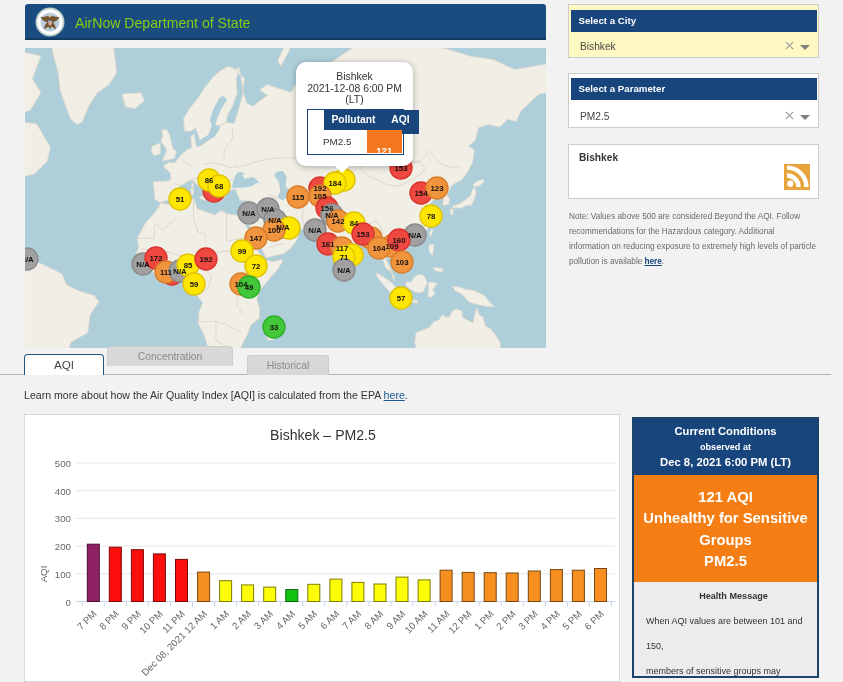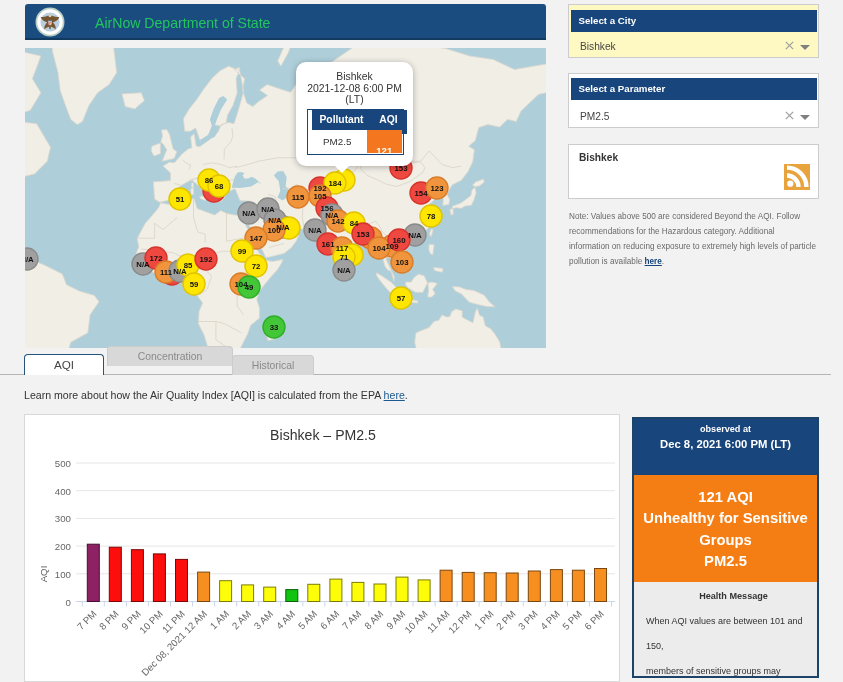--- a/index.html
+++ b/index.html
@@ -13,21 +13,21 @@
   <svg class="abs" style="left:10px;top:3px" width="30" height="30" viewBox="0 0 30 30">
     <circle cx="15" cy="15" r="14.5" fill="#b9cdc4"></circle>
     <circle cx="15" cy="15" r="12.8" fill="#ffffff"></circle>
     <circle cx="15" cy="15" r="9.6" fill="#b9cfdf"></circle>
     <path d="M15 7.5 C12.5 9.5 8.5 10.5 5.5 9.8 C7 13.5 10 15 12.2 15.2 C10.5 17 8.8 19.5 9.3 22.5 C11 20.8 13 19.8 14.2 19.8 L14.2 21.5 C14.6 22.3 15.4 22.3 15.8 21.5 L15.8 19.8 C17 19.8 19 20.8 20.7 22.5 C21.2 19.5 19.5 17 17.8 15.2 C20 15 23 13.5 24.5 9.8 C21.5 10.5 17.5 9.5 15 7.5 Z" fill="#77552f"></path>
     <circle cx="15" cy="8.6" r="1.6" fill="#d8d3c3"></circle>
     <path d="M13.2 13.2 h3.6 v3.2 q0 1.6 -1.8 2.2 q-1.8 -0.6 -1.8 -2.2 Z" fill="#e9e4d8"></path>
     <path d="M13.2 13.2 h3.6 v1.1 h-3.6 Z" fill="#3a5a86"></path>
     <path d="M13.6 14.9 v2.8 M14.8 15.1 v3 M16 14.9 v2.8" stroke="#bf4a3e" stroke-width="0.55" fill="none"></path>
   </svg>
-  <div class="abs" style="left:50px;top:11px;color:#22c55e;font-size:14.1px;margin-left:20px;">AirNow Department of State</div>
+  <div class="abs" style="left:50px;top:11px;color:#84cc16;font-size:14.1px;">AirNow Department of State</div>
 </div>
 
 <div class="abs" style="left:25px;top:48px;width:521px;height:300px;background:#aecfda;overflow:hidden;">
 <svg width="521" height="300" viewBox="0 0 521 300" style="position:absolute;left:0;top:0">
         <path d="M24.5,-19.6 41.5,-73.9 71.4,-88.4 90.6,-55.0 87.4,-11.1 91.7,24.6 84.2,36.5 72.5,44.8 63.9,57.6 57.5,73.6 52.2,76.6 45.8,71.4 40.5,57.6 35.1,42.1 33.0,24.6 27.7,4.4 24.5,-19.6ZM255.9,18.2 263.4,4.4 270.9,-15.3 264.5,-15.3 258.1,0.7 252.7,12.9ZM-16.1,0.7 15.9,8.0 7.4,30.7 15.9,44.8 5.3,62.3 -9.7,67.0 -22.5,47.5 -22.5,4.4ZM-22.5,71.4 11.7,75.8 25.5,99.3 22.3,113.2 9.5,126.0 -9.7,130.5 -22.5,119.7ZM97.0,45.9 116.2,44.8 119.4,52.6 109.8,60.9 100.2,58.5ZM-33.1,226.0 -16.1,217.4 -3.3,209.8 11.7,213.7 20.2,217.4 37.3,226.0 41.5,236.7 54.3,243.1 69.3,247.4 74.0,253.8 65.0,266.9 62.9,284.8 45.8,294.2 41.5,308.8 -33.1,308.8ZM136.5,82.0 141.8,81.6 144.4,86.1 148.2,101.1 151.8,103.6 149.3,110.5 137.1,113.2 141.8,101.8 138.4,96.4 135.8,93.8 137.5,88.0ZM126.9,98.2 135.4,94.9 135.4,105.7 129.0,108.1 126.2,102.9ZM159.7,83.2 158.4,70.6 164.2,60.9 171.7,51.6 179.1,40.5 187.7,29.5 195.1,22.7 203.7,18.2 214.3,22.7 211.1,30.7 212.2,44.8 207.9,57.6 202.6,67.0 201.1,74.9 195.1,77.9 187.7,76.6 183.4,87.2 175.5,93.8 170.6,80.0 165.3,83.2ZM128.4,133.8 129.6,151.1 134.8,154.3 143.7,152.2 148.6,147.1 155.0,138.1 162.7,133.8 169.5,131.1 177.2,127.5 180.8,132.0 188.7,138.1 193.0,146.2 196.2,152.7 199.4,148.1 204.3,143.2 210.1,140.7 215.0,152.7 225.4,153.0 224.4,158.2 221.8,165.6 222.7,171.0 222.2,174.5 228.2,183.9 231.6,190.9 236.7,201.0 240.8,209.6 244.6,209.0 259.1,205.4 266.0,199.9 271.5,192.7 273.6,187.4 268.7,183.2 263.4,183.5 257.9,182.8 255.3,178.5 251.5,173.0 253.4,169.1 258.1,175.2 264.5,177.8 270.9,180.0 279.4,181.4 286.4,180.9 290.7,181.8 292.8,184.9 296.0,187.9 298.0,191.6 303.7,195.0 305.4,203.0 308.8,211.8 313.5,219.4 317.4,217.0 319.5,207.6 323.8,201.0 329.7,194.3 334.0,189.3 338.3,188.8 343.6,187.2 345.3,192.0 349.2,201.5 353.6,202.8 356.4,201.0 356.6,206.1 358.5,212.7 359.8,218.1 362.6,221.9 366.0,223.2 369.0,233.7 369.2,228.2 366.4,222.8 363.4,216.1 361.1,211.6 361.5,207.6 362.8,209.0 365.8,210.3 368.4,214.2 372.2,218.3 375.4,216.1 376.2,213.3 380.9,208.5 380.5,202.1 377.3,196.3 373.9,193.4 376.7,191.1 379.9,189.5 383.5,190.4 390.5,188.1 396.9,185.6 402.5,181.1 406.3,174.9 404.8,169.1 408.9,167.1 406.1,162.1 403.6,156.9 409.3,151.7 414.0,144.3 415.7,147.1 418.3,151.1 417.8,157.4 423.8,156.4 424.7,151.1 421.9,146.8 424.2,142.1 427.4,136.7 436.4,132.3 443.0,123.5 447.7,113.9 449.4,101.8 443.7,98.2 450.3,92.6 453.7,79.6 462.9,76.6 474.6,79.1 482.5,71.4 491.2,73.6 495.9,63.3 504.9,54.6 513.4,46.4 527.9,43.2 527.9,14.9 489.5,21.5 468.2,11.5 444.7,8.0 421.3,0.7 399.9,-3.1 374.3,-7.0 355.1,-11.1 331.7,-3.1 310.3,11.5 295.4,21.5 290.1,30.7 302.9,36.5 300.7,44.8 285.8,33.7 275.1,30.7 265.5,44.3 250.6,39.4 242.1,36.5 234.6,42.1 242.5,47.5 233.5,53.6 227.8,58.5 221.8,55.1 217.5,42.1 219.7,30.7 209.0,21.5 214.3,19.5 215.4,26.5 218.6,43.7 213.3,62.3 209.0,75.8 203.7,74.5 196.2,76.6 193.0,84.1 189.8,87.2 184.0,91.9 174.9,98.6 171.2,98.2 169.1,85.7 165.7,88.8 166.3,95.7 167.0,99.7 163.1,101.1 157.2,105.7 154.6,108.8 149.3,114.8 144.4,114.2 138.0,118.1 145.6,125.0 145.4,132.6 138.0,133.2ZM135.6,154.8 143.9,156.4 154.6,151.9 169.1,150.8 172.1,160.5 180.8,163.8 189.8,167.1 195.6,162.6 202.0,165.6 210.3,167.1 217.1,166.9 219.0,174.5 224.6,184.2 227.8,196.1 233.1,203.2 240.1,211.8 247.4,213.5 257.9,211.4 256.8,214.6 252.5,221.7 246.3,228.4 237.6,239.0 234.4,243.5 231.8,251.5 234.6,260.1 234.4,270.2 225.6,277.3 222.9,285.5 218.4,294.2 214.3,302.6 205.8,313.9 188.7,317.8 183.4,301.4 179.1,287.1 173.4,275.7 174.0,263.6 177.6,254.9 167.6,241.4 167.0,228.4 161.2,227.5 157.4,223.5 144.4,226.2 131.6,227.3 119.8,217.4 111.3,205.0 113.9,198.8 112.1,190.4 120.3,175.2 127.5,167.1 133.7,159.5ZM163.8,132.6 169.5,130.5 175.1,131.1 178.5,137.0 182.3,139.8 187.9,142.9 184.3,144.3 182.8,149.2 181.5,143.8 175.9,140.1 171.7,136.1 166.5,131.7ZM174.7,148.4 181.5,148.1 180.4,152.7 175.3,150.6ZM165.7,140.7 168.7,140.1 168.5,146.5 166.1,146.5ZM166.5,134.9 168.5,134.9 168.3,139.5 166.5,139.2ZM191.3,143.8 198.1,141.8 204.1,140.9 199.8,148.7 196.0,153.5 193.6,147.9ZM242.1,271.5 254.7,269.9 254.0,279.1 248.7,291.6 242.9,292.5 240.6,283.2 242.9,274.6ZM318.7,215.7 322.9,217.9 322.3,223.5 318.7,223.0ZM351.5,224.7 357.9,228.6 366.6,234.6 373.9,242.0 374.3,248.9 369.0,248.0 362.2,241.4 354.1,231.4 351.3,227.3ZM372.6,251.0 382.9,251.2 392.5,252.7 392.7,255.1 379.7,253.6 372.8,252.3ZM380.9,233.9 386.1,234.1 389.3,229.2 393.5,226.2 399.1,227.7 402.5,234.8 397.8,244.4 390.3,244.2 383.3,240.1 380.5,236.7ZM402.9,235.0 406.8,233.9 412.3,235.6 407.6,241.4 410.2,245.5 406.8,249.1 402.7,248.9 403.6,241.8ZM427.4,238.6 434.5,239.0 440.9,241.4 449.0,242.5 459.2,247.2 464.4,254.0 469.9,258.8 461.8,258.6 452.4,256.4 444.3,254.2 436.6,246.1 430.2,242.9ZM404.2,196.3 409.1,196.8 407.8,206.8 405.3,205.7 403.8,201.2ZM408.5,219.4 418.1,220.4 417.2,224.3 409.7,222.6ZM450.1,139.2 451.1,144.9 448.8,152.2 446.4,157.2 440.2,158.0 436.2,160.3 430.9,159.8 427.7,160.5 427.4,158.2 435.1,155.4 440.5,151.7 445.8,147.6 446.9,142.1ZM447.5,137.0 450.7,134.0 458.4,131.1 459.2,134.0 454.3,138.1 450.1,138.7ZM424.9,161.3 428.1,160.8 428.1,166.6 426.0,166.9ZM406.3,180.9 408.2,181.8 406.1,188.8 404.2,186.0ZM380.1,193.2 384.8,192.9 383.7,196.5 380.3,195.6ZM389.7,294.2 390.8,285.3 393.3,283.7 398.9,281.6 404.2,279.6 408.9,273.5 413.8,272.2 417.0,266.9 421.7,269.1 424.9,268.6 426.6,263.6 430.9,261.0 437.3,262.9 437.0,268.8 440.5,271.1 447.9,274.8 450.3,264.2 452.2,259.9 454.5,267.3 458.2,269.1 460.3,277.8 465.6,280.7 469.9,286.0 474.8,293.9 475.9,300.6 472.5,311.3 393.5,311.3Z" fill="#f1eee6" stroke="#dcd7cb" stroke-width="0.8"></path>
         <path d="M206.9,140.1 210.5,139.8 215.0,140.1 226.1,138.4 233.1,134.3 236.7,136.4 230.3,130.5 226.3,128.7 223.9,130.2 219.7,130.8 217.5,127.5 219.7,125.3 216.0,124.1 212.6,124.4 209.6,129.0 207.5,136.4ZM252.5,123.5 258.1,122.9 261.7,129.0 260.6,138.4 263.8,140.7 263.2,148.4 257.6,152.4 252.5,149.5 255.3,142.9 253.8,133.5 248.9,127.5ZM194.1,50.1 198.3,48.0 202.2,51.6 196.2,60.9 191.9,71.4 188.7,80.8 191.9,84.9 189.8,88.8 185.5,90.7 178.1,95.7 174.2,92.6 183.4,86.8 187.0,77.9 184.9,71.4 188.5,60.9ZM217.3,166.6 217.7,169.8 219.9,173.7 220.9,175.2 219.5,175.7 218.4,171.3 216.5,167.6ZM215.4,235.6 221.8,235.6 220.7,242.0 216.0,241.4ZM369.6,84.1 379.7,90.0 382.9,95.7 371.1,92.6ZM305.0,124.4 314.6,123.5 316.7,126.6 307.1,127.2Z" fill="#aecfda"></path>
         <path d="M111.9,190.2 129.6,190.2 129.6,175.2 138.0,181.6 152.0,169.6M168.5,151.7 168.5,169.6 172.7,183.9 180.2,186.3 180.2,194.3M201.5,164.6 201.5,193.2 227.1,188.6M116.2,201.0 137.5,203.2 148.2,204.8 156.7,208.7 178.1,208.7 197.3,203.2 220.7,203.7M178.1,208.7 180.2,221.7 186.6,228.2 182.3,241.0 173.8,247.4M212.2,210.9 220.7,215.3 222.9,226.0 212.2,238.8 212.2,258.1 218.6,266.9M173.8,273.5 190.9,273.5 199.4,275.7 216.5,284.8M190.9,273.5 190.9,291.8 201.5,298.9M233.5,204.3 239.9,213.1 235.7,228.2M210.1,119.7 222.9,116.5 233.5,113.2 252.7,109.8 265.5,109.8 278.3,109.8 297.5,95.7 310.3,99.3 318.9,109.8 329.5,114.8 333.8,116.5 350.9,113.2 365.8,113.2 382.9,113.2 395.7,113.2 404.2,102.9 417.0,116.5 427.7,119.7 436.2,118.1M257.0,140.7 265.5,140.7 271.9,136.4 280.5,143.5 289.0,139.2 297.5,137.8 310.3,134.9 318.9,129.0 329.5,122.9 333.8,116.5M306.1,151.7 314.6,156.9 321.0,168.3 329.5,173.7 338.1,174.5 344.5,175.7 350.9,173.2 355.1,179.2 357.3,183.9 363.7,189.7 372.2,193.2 378.6,189.7M295.4,176.9 299.7,169.6 306.1,164.6 312.5,156.9M243.1,146.2 250.6,149.0 251.7,159.5 248.5,167.1 250.6,169.6M278.3,153.0 277.3,169.6 279.4,181.1M289.0,149.0 297.5,150.3 306.1,151.7M335.5,116.5 340.2,111.5 357.3,106.4 374.3,111.5 387.1,114.8 395.7,113.9 399.9,119.7 397.8,124.4 385.0,133.5 372.2,138.4 361.5,136.4 353.0,132.0 342.3,127.5 335.9,121.3 335.5,116.5M199.0,111.5 199.4,101.1 205.8,93.8 207.9,88.0 206.9,80.0M178.1,116.5 186.6,114.8 196.2,116.5 204.7,119.7 212.2,118.1M157.2,111.5 161.0,114.8 165.7,117.1 164.2,121.3M149.3,135.5 155.0,136.7M231.4,164.6 239.9,168.3 248.5,171.5M244.2,199.5 250.6,197.7 259.1,195.4M358.3,194.3 362.6,198.8 363.7,204.3 367.5,205.9 373.3,205.4 377.5,205.4M183.4,124.4 191.9,125.3 196.2,130.5 197.3,132.6 209.0,132.0M222.9,162.1 231.4,162.1 236.3,151.7" fill="none" stroke="#d9d3c5" stroke-width="0.8"></path>
       </svg>
 <svg width="521" height="300" viewBox="0 0 521 300" style="position:absolute;left:0;top:0" font-family="Liberation Sans, sans-serif">
         <circle cx="2" cy="211" r="11" fill="#a0a0a0" stroke="#8b8b8b" stroke-width="1.4"></circle>
@@ -127,33 +127,33 @@
         <text x="396" y="147.9" text-anchor="middle" font-size="7.8" font-weight="bold" fill="#111">154</text>
         <text x="412" y="142.9" text-anchor="middle" font-size="7.8" font-weight="bold" fill="#111">123</text>
         <text x="406" y="170.9" text-anchor="middle" font-size="7.8" font-weight="bold" fill="#111">78</text>
         <text x="376" y="252.9" text-anchor="middle" font-size="7.8" font-weight="bold" fill="#111">57</text>
       </svg>
 
   <div class="abs" style="left:271px;top:14px;width:117px;height:104px;background:#fff;border-radius:10px;box-shadow:0 1px 6px rgba(0,0,0,0.3);"></div>
   <div class="abs" style="left:308px;top:116px;width:0;height:0;border-left:9px solid transparent;border-right:9px solid transparent;border-top:9px solid #fff;"></div>
   <div class="abs" style="left:271px;top:23px;width:117px;text-align:center;font-size:10.4px;color:#333;line-height:11.5px;">Bishkek<br>2021-12-08 6:00 PM<br>(LT)</div>
   <div class="abs" style="left:282px;top:61px;width:97px;height:46px;border:1.5px solid #17457c;">
-    <div class="abs" style="left:4px;top:0;width:100%;height:24px;background:#17457c;color:#fff;font-weight:bold;font-size:10.3px;text-decoration:underline;">
+    <div class="abs" style="left:16px;top:0;width:100%;height:24px;background:#17457c;color:#fff;font-weight:bold;font-size:10.3px;text-decoration:underline;">
       <span class="abs" style="left:0;top:4px;width:59px;text-align:center;">Pollutant</span>
       <span class="abs" style="left:59px;top:4px;width:35px;text-align:center;">AQI</span>
     </div>
     <div class="abs" style="left:0;top:19.5px;width:58.5px;height:23.5px;background:#fff;font-size:9.8px;color:#333;text-align:center;padding-top:6px;">PM2.5</div>
     <div class="abs" style="left:58.5px;top:19.5px;width:35.5px;height:23.5px;background:#f4771f;font-size:9.6px;color:#fff;font-weight:bold;text-align:center;padding-top:15px;">121</div>
   </div>
 </div>
 
 <div class="abs" style="left:0px;top:374px;width:831px;height:1px;background:#b4b4b4;"></div>
 <div class="abs" style="left:24px;top:354px;width:80px;height:21px;background:#fff;border:1.5px solid #23527c;border-bottom:none;border-radius:4px 4px 0 0;font-size:11.7px;color:#444;text-align:center;line-height:20px;z-index:2;">AQI</div>
 <div class="abs" style="left:107px;top:346px;width:126px;height:20px;background:#d8d8d8;border:1px solid #cccccc;border-bottom:none;border-radius:4px 4px 0 0;font-size:10.4px;color:#8a8a8a;text-align:center;line-height:19px;">Concentration</div>
-<div class="abs" style="left:232px;top:355px;width:82px;height:20px;background:#d8d8d8;border:1px solid #cccccc;border-bottom:none;border-radius:4px 4px 0 0;font-size:10.4px;color:#8a8a8a;text-align:center;line-height:19px;">Historical</div>
+<div class="abs" style="left:247px;top:355px;width:82px;height:20px;background:#d8d8d8;border:1px solid #cccccc;border-bottom:none;border-radius:4px 4px 0 0;font-size:10.4px;color:#8a8a8a;text-align:center;line-height:19px;">Historical</div>
 
 <div class="abs" style="left:24px;top:389px;font-size:10.6px;color:#333;">Learn more about how the Air Quality Index [AQI] is calculated from the EPA <a style="color:#1b5a91;text-decoration:underline;">here</a>.</div>
 
 <div class="abs" style="left:24px;top:414px;width:596px;height:268px;background:#fff;border:1px solid #d8d8d8;">
 <svg width="596" height="268" viewBox="0 0 596 268" font-family="Liberation Sans, sans-serif">
         <text x="298" y="25" text-anchor="middle" font-size="14.1" fill="#333">Bishkek – PM2.5</text>
         <text x="46" y="190.5" text-anchor="end" font-size="9.7" fill="#666">0</text>
         <path d="M51 158.8H590" stroke="#e6e6e6" stroke-width="1"></path>
         <text x="46" y="162.8" text-anchor="end" font-size="9.7" fill="#666">100</text>
         <path d="M51 131.1H590" stroke="#e6e6e6" stroke-width="1"></path>
@@ -267,20 +267,21 @@
     <circle cx="6.3" cy="19.7" r="3.1" fill="#fff"></circle>
     <path d="M3 11.5 a 11.5 11.5 0 0 1 11.5 11.5" stroke="#fff" stroke-width="4.4" fill="none"></path>
     <path d="M3 3.6 a 19.4 19.4 0 0 1 19.4 19.4" stroke="#fff" stroke-width="4.4" fill="none"></path>
   </svg>
 </div>
 
 <div class="abs" style="left:569px;top:209px;width:256px;font-size:8.2px;color:#6a6a6a;line-height:15.1px;">Note: Values above 500 are considered Beyond the AQI. Follow<br>recommendations for the Hazardous category. Additional<br>information on reducing exposure to extremely high levels of particle<br>pollution is available <a style="color:#17457c;font-weight:bold;text-decoration:underline;">here</a>.</div>
 
 <div class="abs" style="left:632px;top:417px;width:187px;height:261px;border:2px solid #1c4368;background:#ececec;">
   <div class="abs" style="left:0;top:0;width:100%;height:56px;background:#17457c;color:#fff;text-align:center;">
+    <div style="font-size:11.2px;font-weight:bold;padding-top:6px;">Current Conditions</div>
     <div style="font-size:9.1px;font-weight:bold;padding-top:5px;">observed at</div>
     <div style="font-size:11.3px;font-weight:bold;padding-top:4px;">Dec 8, 2021 6:00 PM (LT)</div>
   </div>
   <div class="abs" style="left:0;top:56px;width:100%;height:107px;background:#f57e14;color:#fff;text-align:center;font-weight:bold;font-size:14.8px;line-height:21.3px;padding-top:12px;">121 AQI<br>Unhealthy for Sensitive<br>Groups<br>PM2.5</div>
   <div class="abs" style="left:0;top:163px;width:100%;bottom:0;background:#ececec;color:#333;">
     <div style="font-size:9.1px;font-weight:bold;text-align:center;padding-top:9px;margin-left:16px;">Health Message</div>
     <div style="font-size:9px;padding:8px 0 0 12px;line-height:25px;">When AQI values are between 101 and 150,<br>members of sensitive groups may<br>experience health effects, but the general<br>public is unlikely to be affected.</div>
   </div>
 </div>
 

